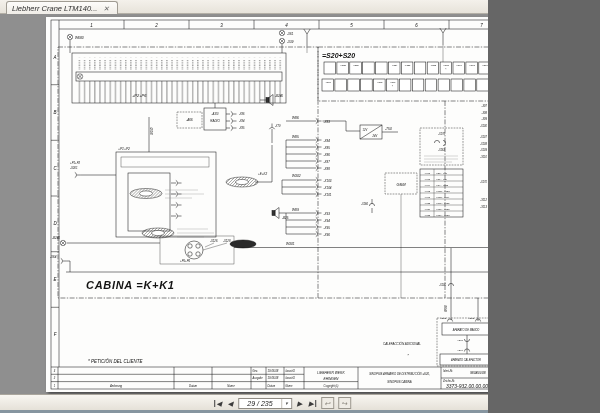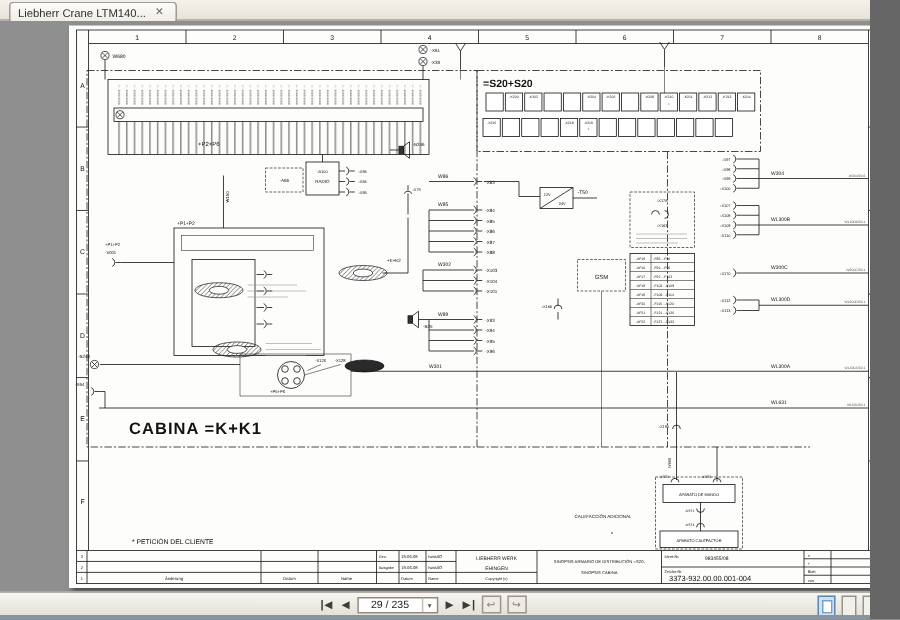--- a/index.html
+++ b/index.html
@@ -1,17 +1,17 @@
 <!DOCTYPE html>
 <html><head>
 <meta charset="utf-8">
 <style>
   html,body{margin:0;padding:0;background:#666;}
-  .screen{position:relative;width:580px;height:413px;overflow:hidden;
-    font-family:"Liberation Sans",sans-serif;background:#8f8f8f;}
+  .screen{position:relative;width:488px;height:413px;overflow:hidden;
+    font-family:"Liberation Sans",sans-serif;background:#8f8f8f;font-style:italic;}
   
   .tabbar{position:absolute;top:0;left:0;width:600px;height:14px;
     background:linear-gradient(#f4f1eb,#e7e3da);border-bottom:1px solid #b3afa6;box-sizing:border-box;}
   .tab{position:absolute;top:1px;left:6px;height:13px;min-width:112px;
     background:linear-gradient(#fdfcfa,#f0ede7);border:1px solid #a09c93;border-bottom:none;
     border-radius:3px 3px 0 0;display:flex;align-items:center;padding:0 5px;box-sizing:border-box;gap:6px;}
   .tab-title{font-size:7.5px;color:#2e2e2e;white-space:nowrap;}
   .tab-close{font-size:7px;color:#666;line-height:1;}
   
   .viewport{position:absolute;top:14px;left:0;width:600px;height:380px;background:#8f8f8f;}

